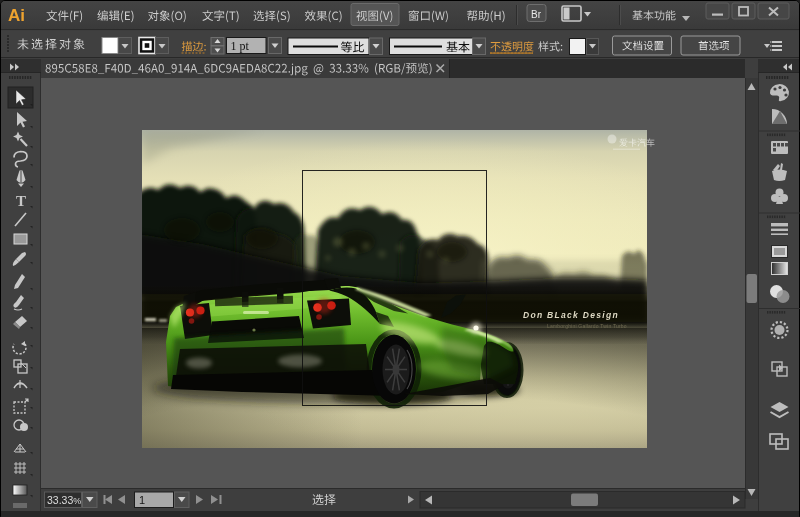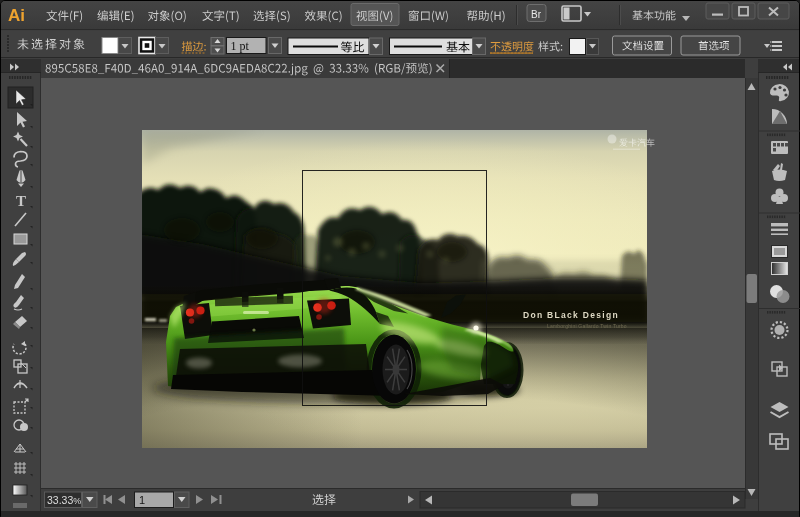--- a/index.html
+++ b/index.html
@@ -206,21 +206,21 @@
 <path d="M265,220 A13.5,25 0 0 1 265,259" stroke="#4a4a4a" stroke-width="1.1" fill="none"></path>
 <path d="M334,201 C348,204.5 360,209.5 368,215.5 L372,220 C364,213 352,207.5 338,204.5 Z" fill="#e4f9ae" opacity="0.8" filter="url(#b1)"></path>
 <path d="M262,264 L337,250 L348,248 L362,255 L346,264 L300,266 Z" fill="#0c0c08" opacity="0.92"></path>
 </svg>
 <svg class="abs" style="left:0;top:0;" width="800" height="517" viewBox="0 0 800 517">
 <circle cx="612" cy="139" r="4.5" fill="#ffffff" opacity="0.38"></circle>
 <path transform="translate(619,146)" d="M7.5 -7.4C6.0 -7.2 3.2 -7.0 1.0 -7.0C1.0 -6.8 1.1 -6.6 1.1 -6.4C3.3 -6.5 6.1 -6.6 7.8 -6.9ZM6.6 -6.6C6.4 -6.3 6.2 -5.7 5.9 -5.3H5.0C4.9 -5.7 4.7 -6.1 4.6 -6.5L4.0 -6.3C4.1 -6.0 4.3 -5.7 4.4 -5.3H2.9C2.8 -5.7 2.7 -6.1 2.5 -6.4L2.0 -6.2C2.1 -6.0 2.2 -5.6 2.3 -5.3H0.7V-3.8H1.3V-4.8H7.7V-3.8H8.3V-5.3H6.5C6.7 -5.7 7.0 -6.1 7.2 -6.4ZM3.7 -1.9H6.4C6.0 -1.5 5.6 -1.1 5.1 -0.9C4.5 -1.1 4.0 -1.5 3.7 -1.9ZM3.3 -4.5C3.2 -4.3 3.2 -4.0 3.1 -3.8H1.4V-3.2H3.0C2.5 -1.7 1.7 -0.6 0.4 0.1C0.5 0.2 0.7 0.5 0.8 0.6C1.8 0.1 2.5 -0.7 3.0 -1.7C3.4 -1.3 3.9 -0.9 4.4 -0.6C3.8 -0.3 3.0 -0.1 2.3 0.0C2.4 0.2 2.5 0.4 2.6 0.6C3.5 0.4 4.3 0.2 5.1 -0.2C6.0 0.2 6.9 0.4 8.0 0.6C8.1 0.4 8.2 0.1 8.4 0.0C7.4 -0.1 6.5 -0.3 5.8 -0.6C6.4 -1.0 6.9 -1.5 7.3 -2.2L6.9 -2.5L6.8 -2.4H3.4C3.5 -2.7 3.5 -2.9 3.6 -3.2H7.6V-3.8H3.8C3.8 -4.0 3.9 -4.2 3.9 -4.5Z M13.0 -7.6V-4.2H9.5V-3.6H13.0V0.7H13.7V-2.2C14.7 -1.9 15.9 -1.5 16.5 -1.2L16.9 -1.8C16.2 -2.1 14.8 -2.6 13.8 -2.8L13.7 -2.6V-3.6H17.5V-4.2H13.7V-5.6H16.6V-6.3H13.7V-7.6Z M21.8 -5.2V-4.6H25.8V-5.2ZM18.9 -6.9C19.4 -6.6 20.1 -6.2 20.4 -5.9L20.8 -6.4C20.5 -6.7 19.8 -7.1 19.3 -7.4ZM18.3 -4.4C18.9 -4.2 19.6 -3.8 19.9 -3.5L20.3 -4.1C19.9 -4.3 19.2 -4.7 18.7 -4.9ZM18.6 0.1 19.2 0.5C19.7 -0.3 20.2 -1.3 20.6 -2.2L20.1 -2.7C19.7 -1.7 19.0 -0.6 18.6 0.1ZM22.1 -7.6C21.8 -6.6 21.2 -5.6 20.6 -4.9C20.7 -4.9 21.0 -4.7 21.1 -4.5C21.5 -4.9 21.8 -5.4 22.1 -5.9H26.6V-6.5H22.4C22.6 -6.8 22.7 -7.1 22.8 -7.4ZM21.0 -3.9V-3.2H24.9C25.0 -0.9 25.1 0.7 26.0 0.7C26.5 0.7 26.7 0.3 26.7 -0.7C26.6 -0.8 26.4 -1.0 26.3 -1.1C26.3 -0.4 26.2 0.1 26.1 0.1C25.6 0.1 25.6 -1.6 25.6 -3.9Z M28.5 -2.9C28.6 -3.0 28.9 -3.0 29.5 -3.0H31.6V-1.7H27.5V-1.0H31.6V0.7H32.3V-1.0H35.5V-1.7H32.3V-3.0H34.7V-3.7H32.3V-5.0H31.6V-3.7H29.2C29.6 -4.2 30.0 -4.9 30.4 -5.6H35.3V-6.3H30.7C30.9 -6.6 31.1 -7.0 31.2 -7.4L30.4 -7.6C30.3 -7.2 30.1 -6.7 29.9 -6.3H27.7V-5.6H29.6C29.3 -5.0 29.0 -4.5 28.9 -4.3C28.6 -3.9 28.5 -3.6 28.3 -3.6C28.4 -3.4 28.5 -3.0 28.5 -2.9Z" fill="#ffffff" fill-opacity="0.62"></path>
 <rect x="613" y="148.5" width="27" height="1.5" fill="#ffffff" opacity="0.28"></rect>
 </svg>
 <div class="abs" style="left:302px;top:170px;width:185px;height:236px;border:1px solid rgba(15,15,15,0.9);"></div>
-<div class="abs" style="left:523px;top:310px;font-size:8.5px;font-weight:bold;letter-spacing:1.3px;color:#ded9c4;font-family:'Liberation Sans',sans-serif;transform-origin:0 0;">Don BLack Design</div>
+<div class="abs" style="left:523px;top:310px;font-size:8.5px;font-weight:bold;letter-spacing:1.3px;color:#ded9c4;font-family:'Liberation Sans',sans-serif;transform-origin:0 0;font-style:italic;">Don BLack Design</div>
 <div class="abs" style="left:547px;top:323px;font-size:5px;color:#6e6950;letter-spacing:0.2px;">Lamborghini Gallardo Twin Turbo</div>
 <svg class="abs" style="left:0;top:0;z-index:40;" width="800" height="517" viewBox="0 0 800 517">
 <rect x="351" y="3.5" width="48" height="22" rx="2" fill="#555555" stroke="#6a6a6a" stroke-width="1"></rect>
 <path transform="translate(46,20)" d="M5.3 -9.7V-7.7H0.6V-6.9H2.3C2.9 -5.0 3.8 -3.4 5.0 -2.2C3.8 -1.2 2.3 -0.4 0.4 0.1C0.6 0.3 0.9 0.7 1.0 0.9C2.9 0.3 4.4 -0.5 5.7 -1.6C7.0 -0.4 8.5 0.4 10.5 0.9C10.6 0.7 10.9 0.3 11.1 0.1C9.2 -0.4 7.7 -1.1 6.4 -2.2C7.6 -3.4 8.5 -5.0 9.2 -6.9H11.0V-7.7H6.2V-9.7ZM5.7 -2.8C4.6 -3.9 3.8 -5.3 3.2 -6.9H8.2C7.6 -5.2 6.8 -3.9 5.7 -2.8Z M15.1 -3.9V-3.1H18.4V0.9H19.3V-3.1H22.5V-3.9H19.3V-6.5H22.0V-7.3H19.3V-9.5H18.4V-7.3H16.9C17.1 -7.8 17.2 -8.4 17.3 -8.9L16.5 -9.1C16.2 -7.6 15.7 -6.1 15.1 -5.1C15.3 -5.0 15.6 -4.8 15.8 -4.7C16.1 -5.2 16.4 -5.8 16.6 -6.5H18.4V-3.9ZM14.6 -9.6C14.0 -7.9 12.9 -6.2 11.9 -5.0C12.0 -4.8 12.3 -4.4 12.4 -4.2C12.7 -4.6 13.1 -5.0 13.4 -5.5V0.9H14.2V-6.9C14.7 -7.7 15.1 -8.5 15.4 -9.4Z M25.7 2.3 26.4 2.0C25.4 0.3 24.9 -1.6 24.9 -3.6C24.9 -5.5 25.4 -7.5 26.4 -9.1L25.7 -9.4C24.7 -7.7 24.1 -5.8 24.1 -3.6C24.1 -1.3 24.7 0.5 25.7 2.3Z M28.0 0.0H29.1V-3.8H32.3V-4.7H29.1V-7.5H32.9V-8.4H28.0Z M34.4 2.3C35.4 0.5 36.1 -1.3 36.1 -3.6C36.1 -5.8 35.4 -7.7 34.4 -9.4L33.7 -9.1C34.7 -7.5 35.2 -5.5 35.2 -3.6C35.2 -1.6 34.7 0.3 33.7 2.0Z" fill="#cfcfcf"></path>
 <path transform="translate(97,20)" d="M0.5 -0.6 0.7 0.2C1.6 -0.2 2.8 -0.7 4.0 -1.2L3.8 -1.9C2.6 -1.4 1.3 -0.9 0.5 -0.6ZM0.7 -4.9C0.9 -4.9 1.1 -5.0 2.4 -5.2C1.9 -4.4 1.5 -3.9 1.3 -3.6C1.0 -3.2 0.8 -2.9 0.5 -2.9C0.6 -2.6 0.7 -2.3 0.8 -2.1C1.0 -2.2 1.4 -2.3 3.9 -2.9C3.9 -3.1 3.8 -3.4 3.8 -3.6L1.9 -3.2C2.7 -4.3 3.5 -5.6 4.2 -6.9L3.5 -7.3C3.3 -6.8 3.0 -6.4 2.8 -5.9L1.5 -5.8C2.2 -6.8 2.8 -8.1 3.3 -9.4L2.5 -9.7C2.1 -8.3 1.3 -6.8 1.0 -6.4C0.8 -6.0 0.6 -5.7 0.4 -5.6C0.5 -5.4 0.7 -5.0 0.7 -4.9ZM7.2 -4.0V-2.3H6.2V-4.0ZM7.8 -4.0H8.6V-2.3H7.8ZM5.5 -4.7V0.8H6.2V-1.6H7.2V0.5H7.8V-1.6H8.6V0.5H9.2V-1.6H10.0V0.1C10.0 0.2 10.0 0.2 9.9 0.2C9.8 0.2 9.6 0.2 9.4 0.2C9.5 0.4 9.5 0.6 9.6 0.8C10.0 0.8 10.2 0.8 10.4 0.7C10.6 0.6 10.7 0.4 10.7 0.1V-4.7L10.0 -4.7ZM9.2 -4.0H10.0V-2.3H9.2ZM7.0 -9.5C7.1 -9.2 7.3 -8.8 7.5 -8.4H4.8V-5.9C4.8 -4.2 4.7 -1.6 3.6 0.2C3.8 0.3 4.1 0.6 4.3 0.7C5.3 -1.1 5.5 -3.9 5.6 -5.7H10.6V-8.4H8.4C8.2 -8.8 8.0 -9.3 7.8 -9.7ZM5.6 -7.7H9.8V-6.5H5.6Z M17.8 -8.6H20.9V-7.5H17.8ZM17.0 -9.3V-6.8H21.8V-9.3ZM12.4 -3.8C12.5 -3.9 12.9 -4.0 13.3 -4.0H14.3V-2.3L12.0 -1.9L12.1 -1.1L14.3 -1.5V0.9H15.1V-1.7L16.4 -1.9L16.4 -2.7L15.1 -2.5V-4.0H16.2V-4.8H15.1V-6.5H14.3V-4.8H13.2C13.5 -5.6 13.8 -6.5 14.1 -7.5H16.2V-8.3H14.3C14.4 -8.7 14.5 -9.1 14.6 -9.5L13.8 -9.7C13.7 -9.2 13.6 -8.8 13.5 -8.3H12.0V-7.5H13.3C13.1 -6.6 12.8 -5.8 12.7 -5.5C12.5 -5.0 12.4 -4.6 12.2 -4.6C12.3 -4.4 12.4 -4.0 12.4 -3.8ZM20.9 -5.4V-4.4H17.9V-5.4ZM16.1 -0.9 16.2 -0.1 20.9 -0.5V0.9H21.7V-0.5L22.5 -0.6L22.5 -1.3L21.7 -1.3V-5.4H22.5V-6.2H16.4V-5.4H17.1V-0.9ZM20.9 -3.8V-2.8H17.9V-3.8ZM20.9 -2.1V-1.2L17.9 -1.0V-2.1Z M25.7 2.3 26.4 2.0C25.4 0.3 24.9 -1.6 24.9 -3.6C24.9 -5.5 25.4 -7.5 26.4 -9.1L25.7 -9.4C24.7 -7.7 24.1 -5.8 24.1 -3.6C24.1 -1.3 24.7 0.5 25.7 2.3Z M28.0 0.0H33.0V-0.9H29.1V-4.0H32.3V-4.9H29.1V-7.5H32.9V-8.4H28.0Z M34.8 2.3C35.9 0.5 36.5 -1.3 36.5 -3.6C36.5 -5.8 35.9 -7.7 34.8 -9.4L34.1 -9.1C35.1 -7.5 35.6 -5.5 35.6 -3.6C35.6 -1.6 35.1 0.3 34.1 2.0Z" fill="#cfcfcf"></path>
 <path transform="translate(147.5,20)" d="M5.8 -4.5C6.3 -3.7 6.8 -2.6 7.0 -1.9L7.8 -2.3C7.6 -3.0 7.0 -4.1 6.5 -4.9ZM1.0 -5.2C1.7 -4.6 2.5 -3.8 3.2 -3.1C2.5 -1.6 1.6 -0.5 0.5 0.2C0.7 0.4 1.0 0.7 1.1 0.9C2.2 0.1 3.1 -0.9 3.8 -2.3C4.3 -1.7 4.7 -1.1 5.0 -0.6L5.7 -1.2C5.4 -1.8 4.8 -2.5 4.2 -3.2C4.7 -4.6 5.1 -6.1 5.3 -8.0L4.7 -8.2L4.6 -8.1H0.8V-7.3H4.3C4.2 -6.1 3.9 -4.9 3.5 -4.0C2.9 -4.6 2.3 -5.2 1.7 -5.8ZM8.8 -9.7V-6.9H5.5V-6.1H8.8V-0.3C8.8 -0.0 8.7 0.0 8.5 0.0C8.3 0.0 7.7 0.0 7.0 0.0C7.1 0.3 7.2 0.7 7.2 0.9C8.2 0.9 8.8 0.9 9.2 0.7C9.5 0.6 9.6 0.3 9.6 -0.3V-6.1H11.0V-6.9H9.6V-9.7Z M15.3 -9.7C14.7 -8.8 13.6 -7.6 12.1 -6.8C12.3 -6.7 12.5 -6.4 12.7 -6.2C12.9 -6.3 13.1 -6.5 13.3 -6.6V-4.7H16.2C15.1 -4.2 13.6 -3.7 12.3 -3.5C12.4 -3.3 12.6 -3.0 12.7 -2.8C13.6 -3.1 14.6 -3.4 15.5 -3.7C15.7 -3.6 16.0 -3.4 16.1 -3.3C15.2 -2.6 13.6 -2.1 12.3 -1.8C12.5 -1.7 12.7 -1.4 12.8 -1.2C14.0 -1.5 15.5 -2.1 16.6 -2.8C16.8 -2.6 16.9 -2.4 17.0 -2.3C15.9 -1.3 13.8 -0.4 12.1 0.0C12.3 0.2 12.5 0.5 12.6 0.7C14.2 0.2 16.1 -0.6 17.3 -1.6C17.6 -0.9 17.5 -0.3 17.1 0.0C16.9 0.2 16.6 0.2 16.4 0.2C16.1 0.2 15.7 0.2 15.3 0.1C15.5 0.4 15.5 0.7 15.6 0.9C15.9 0.9 16.2 1.0 16.5 1.0C17.0 0.9 17.3 0.9 17.7 0.6C18.8 -0.1 18.6 -2.4 16.3 -4.0C16.7 -4.2 17.1 -4.4 17.5 -4.7C18.2 -2.2 19.7 -0.3 22.0 0.6C22.1 0.3 22.3 0.0 22.5 -0.1C21.2 -0.6 20.2 -1.4 19.4 -2.4C20.3 -2.8 21.3 -3.5 22.2 -4.0L21.5 -4.6C20.8 -4.1 19.9 -3.4 19.0 -2.9C18.7 -3.5 18.4 -4.1 18.2 -4.7H21.3V-7.3H18.1C18.5 -7.7 18.8 -8.2 19.0 -8.5L18.4 -8.9L18.3 -8.9H15.8C15.9 -9.1 16.1 -9.3 16.2 -9.5ZM15.2 -8.2H17.8C17.6 -7.9 17.3 -7.6 17.1 -7.3H14.3C14.6 -7.6 14.9 -7.9 15.2 -8.2ZM14.2 -6.7H16.8V-5.4H14.2ZM17.6 -6.7H20.4V-5.4H17.6Z M25.7 2.3 26.4 2.0C25.4 0.3 24.9 -1.6 24.9 -3.6C24.9 -5.5 25.4 -7.5 26.4 -9.1L25.7 -9.4C24.7 -7.7 24.1 -5.8 24.1 -3.6C24.1 -1.3 24.7 0.5 25.7 2.3Z M31.2 0.1C33.3 0.1 34.8 -1.5 34.8 -4.2C34.8 -6.9 33.3 -8.6 31.2 -8.6C29.0 -8.6 27.6 -6.9 27.6 -4.2C27.6 -1.5 29.0 0.1 31.2 0.1ZM31.2 -0.8C29.6 -0.8 28.6 -2.1 28.6 -4.2C28.6 -6.3 29.6 -7.6 31.2 -7.6C32.7 -7.6 33.7 -6.3 33.7 -4.2C33.7 -2.1 32.7 -0.8 31.2 -0.8Z M36.6 2.3C37.6 0.5 38.2 -1.3 38.2 -3.6C38.2 -5.8 37.6 -7.7 36.6 -9.4L35.9 -9.1C36.9 -7.5 37.4 -5.5 37.4 -3.6C37.4 -1.6 36.9 0.3 35.9 2.0Z" fill="#cfcfcf"></path>
 <path transform="translate(202,20)" d="M5.3 -9.7V-7.7H0.6V-6.9H2.3C2.9 -5.0 3.8 -3.4 5.0 -2.2C3.8 -1.2 2.3 -0.4 0.4 0.1C0.6 0.3 0.9 0.7 1.0 0.9C2.9 0.3 4.4 -0.5 5.7 -1.6C7.0 -0.4 8.5 0.4 10.5 0.9C10.6 0.7 10.9 0.3 11.1 0.1C9.2 -0.4 7.7 -1.1 6.4 -2.2C7.6 -3.4 8.5 -5.0 9.2 -6.9H11.0V-7.7H6.2V-9.7ZM5.7 -2.8C4.6 -3.9 3.8 -5.3 3.2 -6.9H8.2C7.6 -5.2 6.8 -3.9 5.7 -2.8Z M16.8 -4.3V-3.4H12.3V-2.6H16.8V-0.2C16.8 -0.0 16.7 0.0 16.5 0.1C16.3 0.1 15.6 0.1 14.8 0.0C15.0 0.3 15.1 0.7 15.2 0.9C16.2 0.9 16.8 0.9 17.2 0.8C17.6 0.6 17.7 0.4 17.7 -0.1V-2.6H22.2V-3.4H17.7V-3.8C18.7 -4.4 19.7 -5.2 20.4 -5.9L19.9 -6.4L19.7 -6.3H14.2V-5.5H18.9C18.4 -5.1 17.8 -4.6 17.2 -4.3ZM12.4 -8.4V-5.7H13.3V-7.6H21.2V-5.7H22.1V-8.4H17.7V-9.7H16.8V-8.4Z M25.7 2.3 26.4 2.0C25.4 0.3 24.9 -1.6 24.9 -3.6C24.9 -5.5 25.4 -7.5 26.4 -9.1L25.7 -9.4C24.7 -7.7 24.1 -5.8 24.1 -3.6C24.1 -1.3 24.7 0.5 25.7 2.3Z M29.8 0.0H30.9V-7.5H33.4V-8.4H27.2V-7.5H29.8Z M34.9 2.3C36.0 0.5 36.6 -1.3 36.6 -3.6C36.6 -5.8 36.0 -7.7 34.9 -9.4L34.3 -9.1C35.2 -7.5 35.7 -5.5 35.7 -3.6C35.7 -1.6 35.2 0.3 34.3 2.0Z" fill="#cfcfcf"></path>
 <path transform="translate(253,20)" d="M0.7 -8.8C1.4 -8.2 2.2 -7.4 2.5 -6.9L3.2 -7.4C2.8 -8.0 2.0 -8.7 1.4 -9.3ZM5.1 -9.3C4.9 -8.3 4.4 -7.3 3.7 -6.6C4.0 -6.5 4.3 -6.3 4.5 -6.1C4.7 -6.5 5.0 -6.9 5.2 -7.3H6.9V-5.6H3.7V-4.9H5.8C5.6 -3.4 5.1 -2.3 3.4 -1.7C3.6 -1.5 3.8 -1.2 3.9 -1.0C5.8 -1.7 6.4 -3.0 6.6 -4.9H7.8V-2.2C7.8 -1.3 8.0 -1.1 8.9 -1.1C9.0 -1.1 9.8 -1.1 10.0 -1.1C10.7 -1.1 10.9 -1.4 11.0 -2.9C10.8 -3.0 10.4 -3.1 10.3 -3.2C10.2 -2.0 10.2 -1.9 9.9 -1.9C9.7 -1.9 9.1 -1.9 9.0 -1.9C8.7 -1.9 8.7 -1.9 8.7 -2.2V-4.9H10.9V-5.6H7.8V-7.3H10.5V-8.1H7.8V-9.6H6.9V-8.1H5.6C5.7 -8.4 5.9 -8.8 6.0 -9.1ZM2.9 -5.2H0.6V-4.4H2.1V-1.0C1.6 -0.7 1.0 -0.3 0.5 0.2L1.1 0.9C1.7 0.2 2.4 -0.4 2.8 -0.4C3.0 -0.4 3.4 -0.1 3.9 0.2C4.6 0.7 5.6 0.8 6.9 0.8C8.0 0.8 10.0 0.7 10.9 0.7C10.9 0.4 11.0 -0.0 11.1 -0.2C10.0 -0.1 8.2 -0.0 6.9 -0.0C5.7 -0.0 4.7 -0.1 4.0 -0.5C3.5 -0.9 3.2 -1.1 2.9 -1.1Z M13.5 -9.6V-7.3H12.0V-6.5H13.5V-4.1C12.9 -3.9 12.4 -3.7 11.9 -3.6L12.1 -2.8L13.5 -3.2V-0.1C13.5 0.0 13.5 0.1 13.3 0.1C13.2 0.1 12.8 0.1 12.3 0.1C12.4 0.3 12.5 0.7 12.5 0.9C13.2 0.9 13.7 0.9 14.0 0.7C14.3 0.6 14.4 0.3 14.4 -0.1V-3.5L15.7 -3.9L15.6 -4.7L14.4 -4.4V-6.5H15.7V-7.3H14.4V-9.6ZM20.7 -8.3C20.3 -7.7 19.8 -7.1 19.1 -6.7C18.5 -7.1 18.0 -7.7 17.6 -8.3ZM16.1 -9.1V-8.3H16.8C17.2 -7.5 17.8 -6.8 18.4 -6.3C17.5 -5.7 16.5 -5.3 15.6 -5.1C15.7 -4.9 15.9 -4.6 16.0 -4.4C17.1 -4.7 18.1 -5.1 19.1 -5.8C20.0 -5.1 21.0 -4.7 22.2 -4.4C22.3 -4.6 22.5 -4.9 22.7 -5.1C21.6 -5.3 20.6 -5.7 19.8 -6.2C20.7 -6.9 21.5 -7.8 22.0 -8.8L21.4 -9.1L21.3 -9.1ZM18.6 -4.7V-3.7H16.3V-2.9H18.6V-1.8H15.7V-1.0H18.6V0.9H19.5V-1.0H22.5V-1.8H19.5V-2.9H21.7V-3.7H19.5V-4.7Z M25.7 2.3 26.4 2.0C25.4 0.3 24.9 -1.6 24.9 -3.6C24.9 -5.5 25.4 -7.5 26.4 -9.1L25.7 -9.4C24.7 -7.7 24.1 -5.8 24.1 -3.6C24.1 -1.3 24.7 0.5 25.7 2.3Z M30.4 0.1C32.1 0.1 33.2 -0.9 33.2 -2.2C33.2 -3.5 32.5 -4.1 31.5 -4.5L30.3 -5.0C29.7 -5.3 28.9 -5.6 28.9 -6.4C28.9 -7.2 29.5 -7.6 30.5 -7.6C31.3 -7.6 31.9 -7.3 32.4 -6.9L33.0 -7.5C32.4 -8.2 31.5 -8.6 30.5 -8.6C29.0 -8.6 27.8 -7.6 27.8 -6.3C27.8 -5.1 28.8 -4.5 29.5 -4.2L30.8 -3.7C31.6 -3.3 32.2 -3.0 32.2 -2.2C32.2 -1.3 31.5 -0.8 30.4 -0.8C29.5 -0.8 28.7 -1.2 28.1 -1.8L27.4 -1.1C28.2 -0.3 29.2 0.1 30.4 0.1Z M34.9 2.3C35.9 0.5 36.6 -1.3 36.6 -3.6C36.6 -5.8 35.9 -7.7 34.9 -9.4L34.2 -9.1C35.2 -7.5 35.7 -5.5 35.7 -3.6C35.7 -1.6 35.2 0.3 34.2 2.0Z" fill="#cfcfcf"></path>
 <path transform="translate(304.5,20)" d="M1.9 -6.9C1.6 -6.1 1.0 -5.3 0.4 -4.7C0.6 -4.6 0.9 -4.3 1.1 -4.2C1.7 -4.8 2.3 -5.8 2.7 -6.7ZM3.9 -6.6C4.4 -6.0 5.0 -5.2 5.2 -4.7L5.9 -5.2C5.7 -5.7 5.1 -6.4 4.6 -6.9ZM2.9 -9.6V-8.1H0.5V-7.3H6.3V-8.1H3.8V-9.6ZM1.4 -3.9C1.9 -3.5 2.5 -2.9 3.0 -2.4C2.4 -1.3 1.5 -0.4 0.5 0.3C0.7 0.4 1.0 0.8 1.1 0.9C2.1 0.2 2.9 -0.7 3.6 -1.7C4.1 -1.2 4.5 -0.6 4.8 -0.2L5.5 -0.8C5.2 -1.3 4.6 -1.9 4.1 -2.5C4.4 -3.2 4.7 -3.9 4.9 -4.7L4.1 -4.9C3.9 -4.3 3.7 -3.7 3.4 -3.2C3.0 -3.6 2.5 -4.0 2.0 -4.4ZM7.5 -6.7H9.5C9.2 -5.3 8.9 -4.0 8.4 -3.0C8.0 -4.1 7.7 -5.3 7.4 -6.6ZM7.3 -9.7C7.0 -7.6 6.4 -5.7 5.5 -4.4C5.7 -4.3 6.0 -4.0 6.2 -3.9C6.5 -4.3 6.7 -4.7 6.9 -5.2C7.2 -4.1 7.5 -3.0 7.9 -2.1C7.3 -1.1 6.4 -0.4 5.2 0.2C5.4 0.4 5.6 0.7 5.7 0.9C6.8 0.4 7.7 -0.4 8.4 -1.3C8.9 -0.4 9.6 0.4 10.5 0.9C10.6 0.7 10.9 0.4 11.1 0.2C10.2 -0.3 9.5 -1.1 8.9 -2.1C9.6 -3.3 10.0 -4.8 10.3 -6.7H11.1V-7.5H7.7C7.9 -8.2 8.0 -8.8 8.2 -9.5Z M13.3 -9.1V-4.5H16.8V-3.6H12.2V-2.8H16.1C15.1 -1.7 13.4 -0.7 11.9 -0.2C12.1 0.0 12.4 0.3 12.5 0.5C14.0 -0.0 15.7 -1.1 16.8 -2.4V0.9H17.7V-2.4C18.8 -1.2 20.5 -0.1 22.0 0.5C22.1 0.3 22.4 -0.1 22.6 -0.2C21.1 -0.7 19.5 -1.7 18.4 -2.8H22.3V-3.6H17.7V-4.5H21.3V-9.1ZM14.2 -6.5H16.8V-5.3H14.2ZM17.7 -6.5H20.3V-5.3H17.7ZM14.2 -8.4H16.8V-7.2H14.2ZM17.7 -8.4H20.3V-7.2H17.7Z M25.7 2.3 26.4 2.0C25.4 0.3 24.9 -1.6 24.9 -3.6C24.9 -5.5 25.4 -7.5 26.4 -9.1L25.7 -9.4C24.7 -7.7 24.1 -5.8 24.1 -3.6C24.1 -1.3 24.7 0.5 25.7 2.3Z M31.2 0.1C32.3 0.1 33.1 -0.3 33.8 -1.1L33.2 -1.7C32.7 -1.1 32.1 -0.8 31.3 -0.8C29.7 -0.8 28.6 -2.1 28.6 -4.2C28.6 -6.3 29.7 -7.6 31.3 -7.6C32.0 -7.6 32.6 -7.3 33.0 -6.9L33.6 -7.5C33.1 -8.1 32.3 -8.6 31.3 -8.6C29.2 -8.6 27.6 -6.9 27.6 -4.2C27.6 -1.5 29.1 0.1 31.2 0.1Z M35.4 2.3C36.4 0.5 37.1 -1.3 37.1 -3.6C37.1 -5.8 36.4 -7.7 35.4 -9.4L34.7 -9.1C35.7 -7.5 36.2 -5.5 36.2 -3.6C36.2 -1.6 35.7 0.3 34.7 2.0Z" fill="#cfcfcf"></path>
 <path transform="translate(356,20)" d="M5.2 -9.1V-3.0H6.0V-8.3H9.6V-3.0H10.4V-9.1ZM1.8 -9.2C2.2 -8.8 2.6 -8.2 2.8 -7.7L3.5 -8.2C3.3 -8.6 2.9 -9.2 2.4 -9.6ZM7.3 -7.5V-5.2C7.3 -3.4 7.0 -1.2 4.1 0.3C4.2 0.4 4.5 0.7 4.6 0.9C6.3 0.0 7.3 -1.2 7.7 -2.5V-0.2C7.7 0.5 8.0 0.7 8.8 0.7H9.9C10.9 0.7 11.0 0.3 11.1 -1.5C10.9 -1.6 10.6 -1.7 10.4 -1.9C10.3 -0.2 10.3 0.1 9.9 0.1H8.9C8.6 0.1 8.5 0.0 8.5 -0.3V-3.2H7.9C8.1 -3.9 8.2 -4.6 8.2 -5.2V-7.5ZM0.7 -7.7V-6.9H3.5C2.8 -5.4 1.6 -4.0 0.4 -3.2C0.6 -3.0 0.8 -2.6 0.9 -2.3C1.3 -2.7 1.7 -3.1 2.2 -3.6V0.9H3.0V-4.0C3.4 -3.5 3.9 -2.9 4.1 -2.5L4.7 -3.2C4.5 -3.5 3.7 -4.4 3.2 -4.9C3.8 -5.6 4.2 -6.5 4.6 -7.4L4.1 -7.7L3.9 -7.7Z M15.8 -3.2C16.7 -3.0 17.9 -2.6 18.5 -2.3L18.9 -2.9C18.3 -3.2 17.1 -3.6 16.2 -3.7ZM14.7 -1.7C16.2 -1.6 18.2 -1.1 19.3 -0.7L19.7 -1.3C18.6 -1.7 16.6 -2.2 15.1 -2.3ZM12.5 -9.2V0.9H13.3V0.4H21.2V0.9H22.0V-9.2ZM13.3 -0.3V-8.4H21.2V-0.3ZM16.3 -8.1C15.7 -7.2 14.7 -6.3 13.7 -5.7C13.9 -5.6 14.2 -5.3 14.3 -5.2C14.7 -5.4 15.0 -5.7 15.4 -6.0C15.7 -5.6 16.1 -5.3 16.6 -5.0C15.6 -4.5 14.5 -4.2 13.5 -4.0C13.7 -3.8 13.8 -3.5 13.9 -3.3C15.0 -3.5 16.2 -4.0 17.3 -4.6C18.3 -4.0 19.4 -3.6 20.5 -3.4C20.6 -3.6 20.8 -3.9 21.0 -4.1C20.0 -4.2 18.9 -4.6 18.0 -5.0C18.9 -5.5 19.6 -6.2 20.1 -7.0L19.6 -7.3L19.5 -7.2H16.5C16.7 -7.4 16.8 -7.7 17.0 -7.9ZM15.8 -6.5 15.9 -6.6H18.9C18.5 -6.1 17.9 -5.7 17.3 -5.3C16.7 -5.7 16.2 -6.1 15.8 -6.5Z M25.7 2.3 26.4 2.0C25.4 0.3 24.9 -1.6 24.9 -3.6C24.9 -5.5 25.4 -7.5 26.4 -9.1L25.7 -9.4C24.7 -7.7 24.1 -5.8 24.1 -3.6C24.1 -1.3 24.7 0.5 25.7 2.3Z M29.6 0.0H30.8L33.5 -8.4H32.4L31.1 -3.9C30.8 -2.9 30.6 -2.1 30.2 -1.1H30.2C29.9 -2.1 29.7 -2.9 29.4 -3.9L28.0 -8.4H26.9Z M34.6 2.3C35.7 0.5 36.3 -1.3 36.3 -3.6C36.3 -5.8 35.7 -7.7 34.6 -9.4L34.0 -9.1C35.0 -7.5 35.5 -5.5 35.5 -3.6C35.5 -1.6 35.0 0.3 34.0 2.0Z" fill="#cfcfcf"></path>

